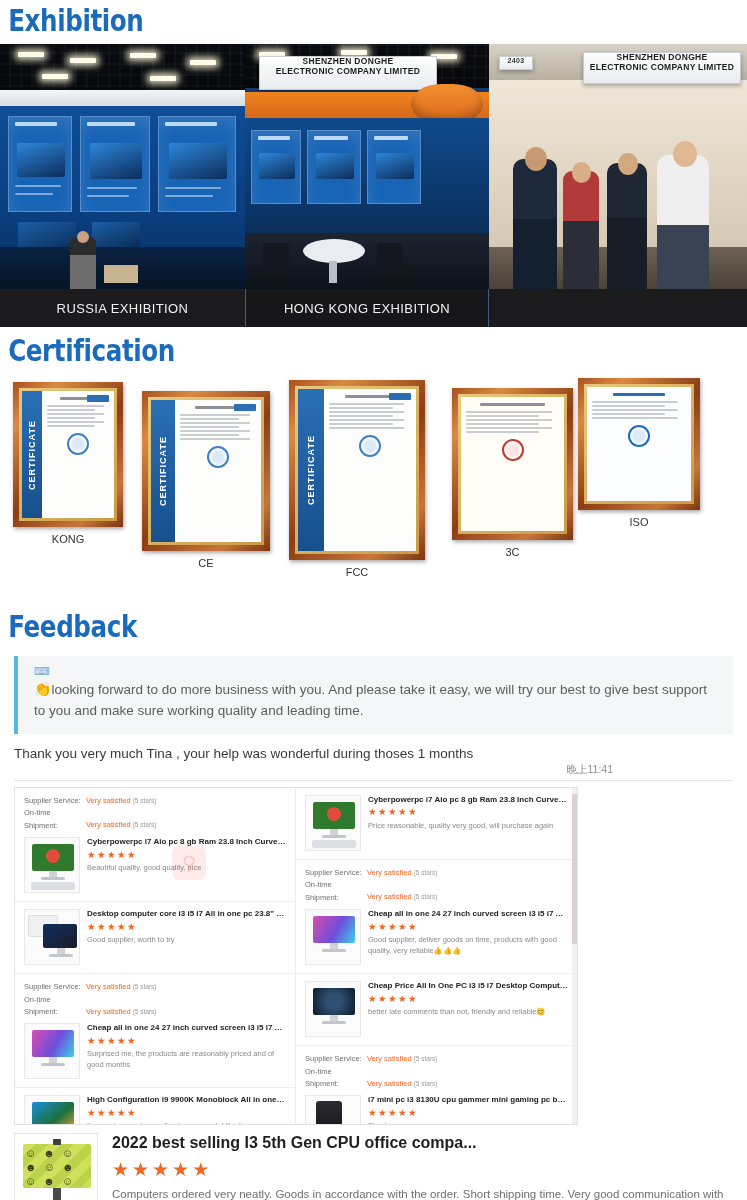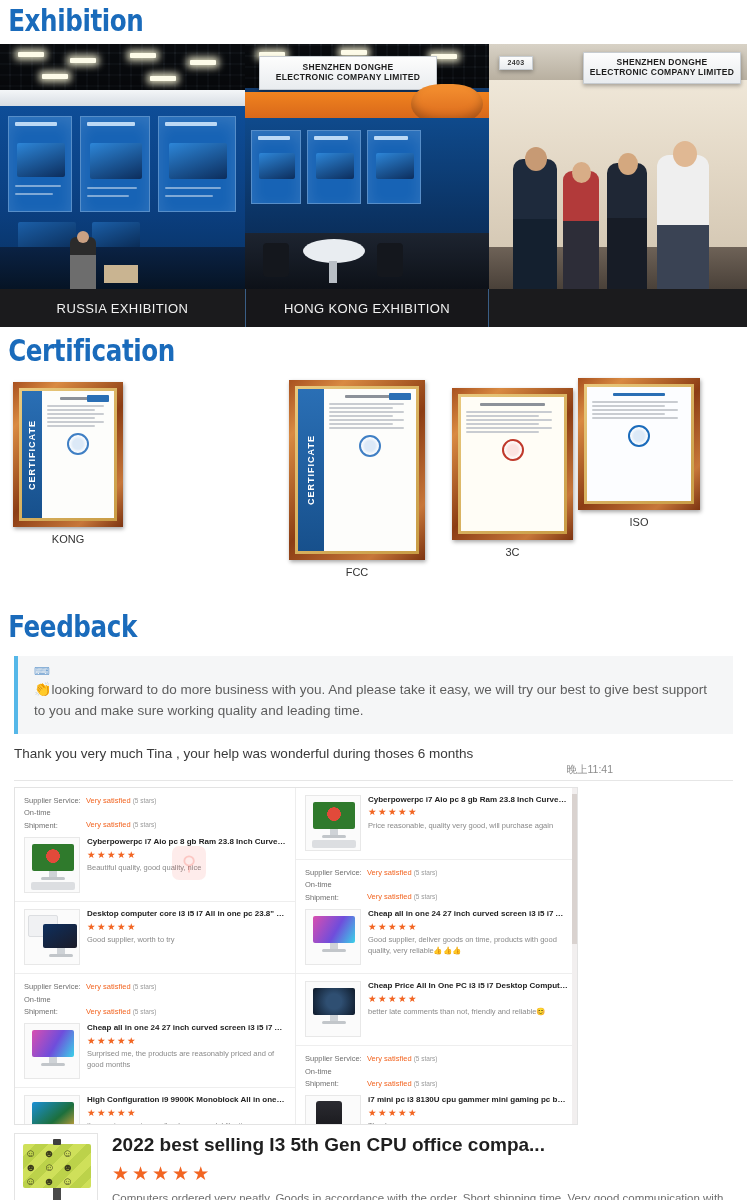--- a/index.html
+++ b/index.html
@@ -83,21 +83,21 @@
   
   .booth-orange { position: absolute; left:0; right:0; top:44px; bottom:0; background:#123a6b; }
   .sign-board {
     position: absolute; background: linear-gradient(180deg,#fdfdfd,#e9ecef);
     border: 1px solid #c7ccd1;
     color: #1d1d1d;
     font-family: "Liberation Sans", sans-serif;
     font-weight: 700;
     text-align: center;
     letter-spacing: .3px;
-    display: flex; align-items: center; justify-content: center;
+    display: flex; align-items: flex-start; justify-content: center;
     line-height: 1.15;
     box-shadow: 0 2px 4px rgba(0,0,0,.3);
   }
   .orange-band { position:absolute; left:0; right:0; background:linear-gradient(180deg,#f0831f,#d9681a); }
   .orange-ring {
     position:absolute; border-radius:50%;
     background: linear-gradient(180deg,#f59130,#d9661a);
     box-shadow: inset 0 -6px 10px rgba(0,0,0,.25);
   }
 
@@ -243,21 +243,21 @@
   .big-mon { position:absolute; left:8px; top:10px; width:68px; height:44px; border-radius:2px;
     background: repeating-linear-gradient(135deg,#cfe05a 0 9px,#bcd24a 9px 18px); }
   .big-mon::after{
     content:"☺ ☻ ☺ ☻ ☺ ☻ ☺ ☻ ☺";
     position:absolute; inset:0; font-size:11px; color:#3c3c1c; line-height:14px;
     letter-spacing:2px; padding:2px; overflow:hidden;
   }
   .big-neck { position:absolute; left:38px; top:54px; width:8px; height:12px; background:#4a4a4a;}
   .big-cam { position:absolute; left:38px; top:5px; width:8px; height:6px; background:#3f3f3f; border-radius:1px;}
   .big-info { flex: 1; min-width: 0; }
-  .big-title { font-size: 19px; font-weight: 700; color: #1f1f1f; line-height:1.3; }
+  .big-title { font-size: 16px; font-weight: 700; color: #1f1f1f; line-height:1.3; }
   .big-stars { color:#f26522; font-size: 19px; letter-spacing: 3px; line-height: 1.5; margin-top:2px;}
   .big-text { font-size: 11.5px; color: #6f6f6f; line-height: 1.55; margin-top: 2px; }
 </style>
 </head>
 <body>
 
 <section id="sec-exhibition">
   <h2 class="section-title">Exhibition</h2>
 
   <div class="exh-strip">
@@ -394,20 +394,44 @@
                 <div class="ln m"></div>
                 <div class="ln s"></div>
               <div class="cert-seal"></div>
             </div>
           </div>
         </div>
       </div>
       <div class="cert-label">KONG</div>
     </div>
 
+    <div class="cert-item" style="left:142px;top:17px;width:128px;">
+      <div class="cert-frame" style="height:160px;">
+        <div class="cert-mat">
+          <div class="cert-paper">
+            <div class="cert-blue-bar">
+                <span>CERTIFICATE</span>
+              </div>
+            <div class="cert-body">
+              <div class="cert-head-logo"></div>
+              <div class="ln t"></div>
+                <div class="ln m"></div>
+                <div class="ln s"></div>
+                <div class="ln m"></div>
+              <div class="ln s"></div>
+                <div class="ln m"></div>
+                <div class="ln s"></div>
+                <div class="ln m"></div>
+              <div class="cert-seal"></div>
+            </div>
+          </div>
+        </div>
+      </div>
+      <div class="cert-label">CE</div>
+    </div>
 
     <div class="cert-item" style="left:289px;top:6px;width:136px;">
       <div class="cert-frame" style="height:180px;">
         <div class="cert-mat">
           <div class="cert-paper">
             <div class="cert-blue-bar">
                 <span>CERTIFICATE</span>
               </div>
             <div class="cert-body">
               <div class="cert-head-logo"></div>
@@ -470,21 +494,21 @@
 
 <section id="sec-feedback">
   <h2 class="section-title">Feedback</h2>
 
   <div class="quote-block">
     <span class="quote-emoji-sm">⌨</span>
     <p class="quote-text"><span class="hand">👏</span><span>looking forward to do more business with you. And please take it easy, we will try our best to give best support to you and make sure working quality and leading time.</span></p>
   </div>
 
   <div class="thank-row">
-    <span>Thank you very much Tina , your help was wonderful during thoses  6 months</span>
+    <span>Thank you very much Tina , your help was wonderful during thoses  1 months</span>
     <span class="thank-time">晚上11:41</span>
   </div>
 
   <div class="rev-panel">
 
     <div class="rev-col left">
 
       <div class="rev-block">
         <div class="rev-meta">
           <div><span class="lbl">Supplier Service:</span><span class="val">Very satisfied</span> <span class="small">(5 stars)</span></div>

